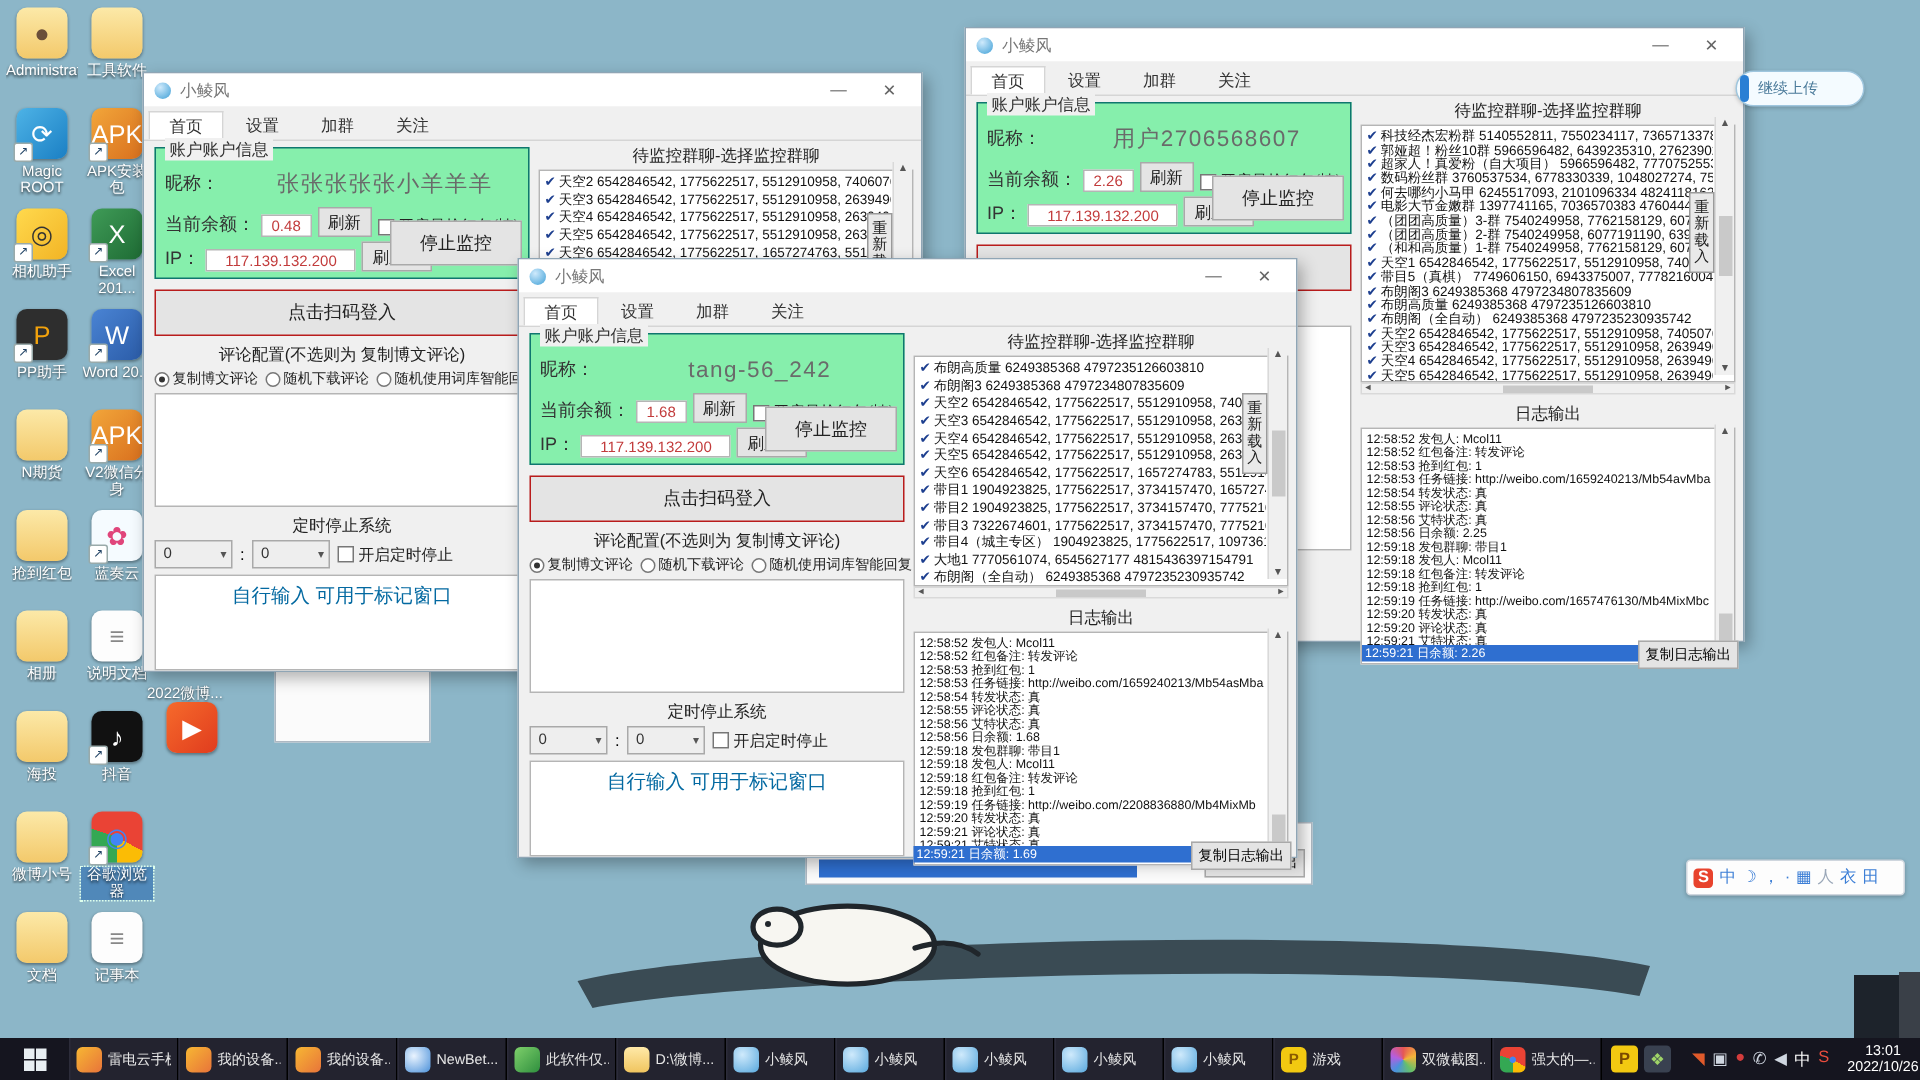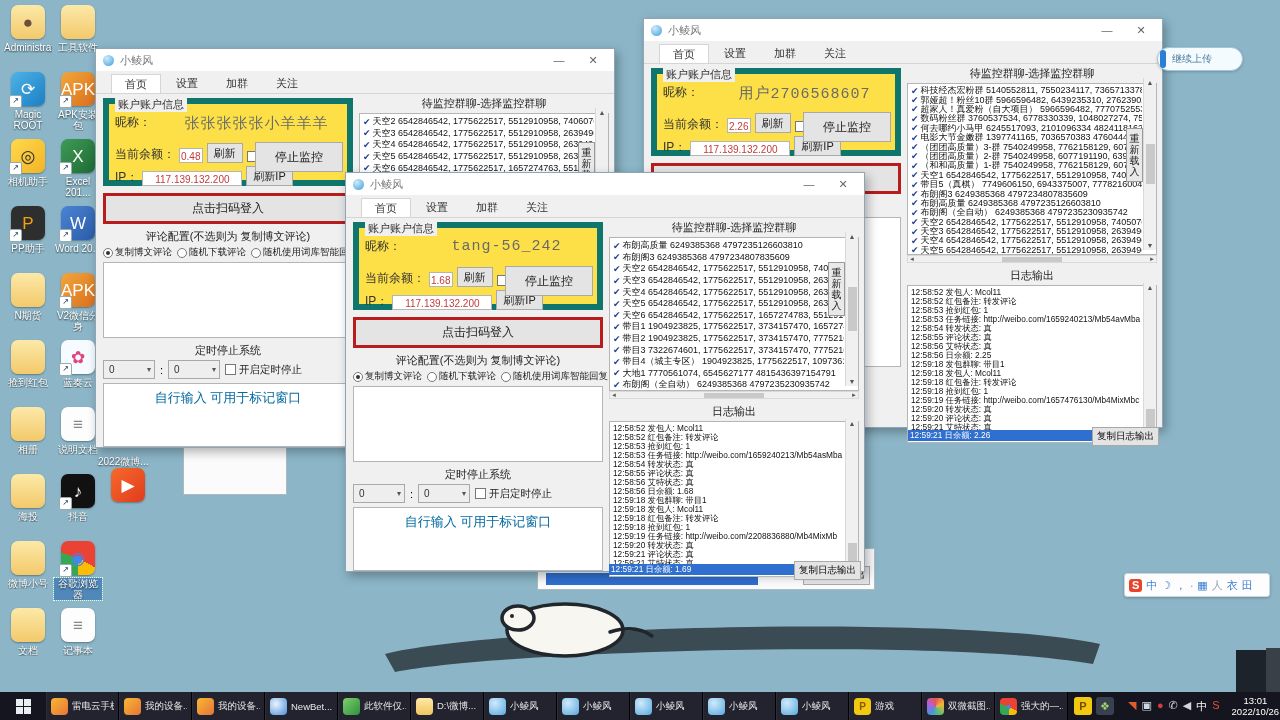--- a/index.html
+++ b/index.html
@@ -25,40 +25,40 @@
   .wallart{position:absolute;left:360px;top:592px;z-index:0;}
 
   
   .win{position:absolute;width:520px;background:#f0f0f0;border:1px solid #8fa5b5;box-shadow:3px 4px 10px rgba(0,0,0,.3);}
   .tbar{height:22px;background:#fff;display:flex;align-items:center;padding:0 7px;gap:6px;}
   .appdot{width:11px;height:11px;border-radius:50%;background:radial-gradient(circle at 35% 30%,#cfeafc,#3e9fd6);flex:none;}
   .ttext{font-size:11px;color:#777;flex:1;overflow:hidden;white-space:nowrap;}
   .wmin,.wcls{font-size:11px;color:#666;width:28px;text-align:center;cursor:pointer;}
   .tabs{display:flex;height:23px;background:#f0f0f0;border-bottom:1px solid #d5d5d5;padding:3px 0 0 3px;gap:2px;}
   .tab{padding:2px 13px 0;font-size:11px;color:#333;cursor:pointer;}
-  .tab.active{background:#fff;border:1px solid #d5d5d5;border-bottom:none;margin-left:12px;}
+  .tab.active{background:#fff;border:1px solid #d5d5d5;border-bottom:none;}
   .wbody{position:relative;background:#f0f0f0;}
   .lcol{position:absolute;left:7px;top:0;width:250px;}
   .rcol{position:absolute;left:263px;top:0;width:250px;}
 
-  .gbox{position:relative;border:6px solid #0f766e;margin-top:4px;padding:10px 6px 18px;height:88px;background:#fde047;}
+  .gbox{position:relative;border:1px solid #0f766e;margin-top:4px;padding:10px 6px 18px;height:88px;background:#86efac;}
   .gbox-label{position:absolute;top:-7px;left:6px;background:#f0f0f0;font-size:11px;color:#333;padding:0 3px;}
-  .nickrow{display:flex;align-items:flex-start;height:26px;gap:21px;font-family:Liberation Mono, monospace;}
+  .nickrow{display:flex;align-items:center;height:26px;gap:21px;}
   .flabel{font-size:12px;color:#333;white-space:nowrap;}
   .nickval{flex:1;text-align:center;font-size:15px;color:#6a6a6a;letter-spacing:1px;white-space:nowrap;overflow:hidden;}
   .frow{display:flex;align-items:flex-end;height:23px;gap:4px;}
   .valbox{border:1px solid #b5b5b5;background:#fff;font-size:10px;color:#c23b3b;text-align:center;
           width:56px;height:15px;line-height:16px;overflow:hidden;white-space:nowrap;}
   .valbox.ip{width:100px;}
   .btn{background:#e4e4e4;border:1px solid #a9a9a9;font-size:11px;color:#222;cursor:pointer;
        font-family:inherit;padding:1px 6px;height:20px;white-space:nowrap;}
   .btn.stop{position:absolute;right:4px;bottom:8px;width:88px;height:30px;font-size:12px;}
   .chk{display:flex;align-items:center;gap:3px;font-size:10.5px;color:#222;white-space:nowrap;cursor:pointer;}
   .cbox{width:11px;height:11px;border:1px solid #777;background:#fff;flex:none;}
-  .scanbtn{display:block;width:100%;margin-top:7px;height:31px;background:#e4e4e4;border:3px solid #b91c1c;
+  .scanbtn{display:block;width:100%;margin-top:7px;height:31px;background:#e4e4e4;border:1px solid #b91c1c;
            font-size:12px;color:#222;cursor:pointer;font-family:inherit;}
   .seclabel{margin-top:5px;text-align:center;font-size:11px;color:#222;white-space:nowrap;}
   .radios{margin-top:2px;display:flex;align-items:center;gap:5px;font-size:9.5px;color:#222;white-space:nowrap;}
   .radios label{display:flex;align-items:center;gap:2px;cursor:pointer;}
   .radio{width:10px;height:10px;border:1px solid #777;border-radius:50%;background:#fff;flex:none;position:relative;}
   .radio.on::after{content:"";position:absolute;inset:2px;border-radius:50%;background:#333;}
   .bigarea{margin-top:3px;height:76px;background:#fff;border:1px solid #b5b5b5;position:relative;}
   .timerrow{margin-top:2px;display:flex;align-items:center;gap:5px;}
   .select{width:52px;height:19px;border:1px solid #a9a9a9;background:#eee;display:flex;align-items:center;
           font-size:10px;color:#333;padding-left:5px;cursor:pointer;}

